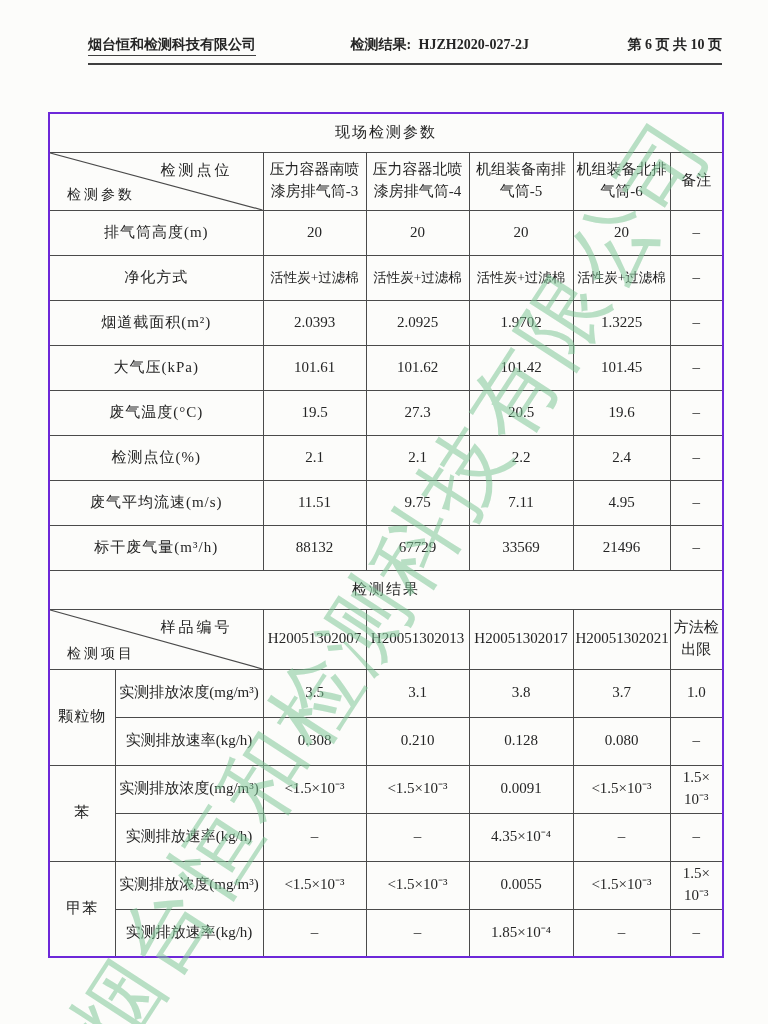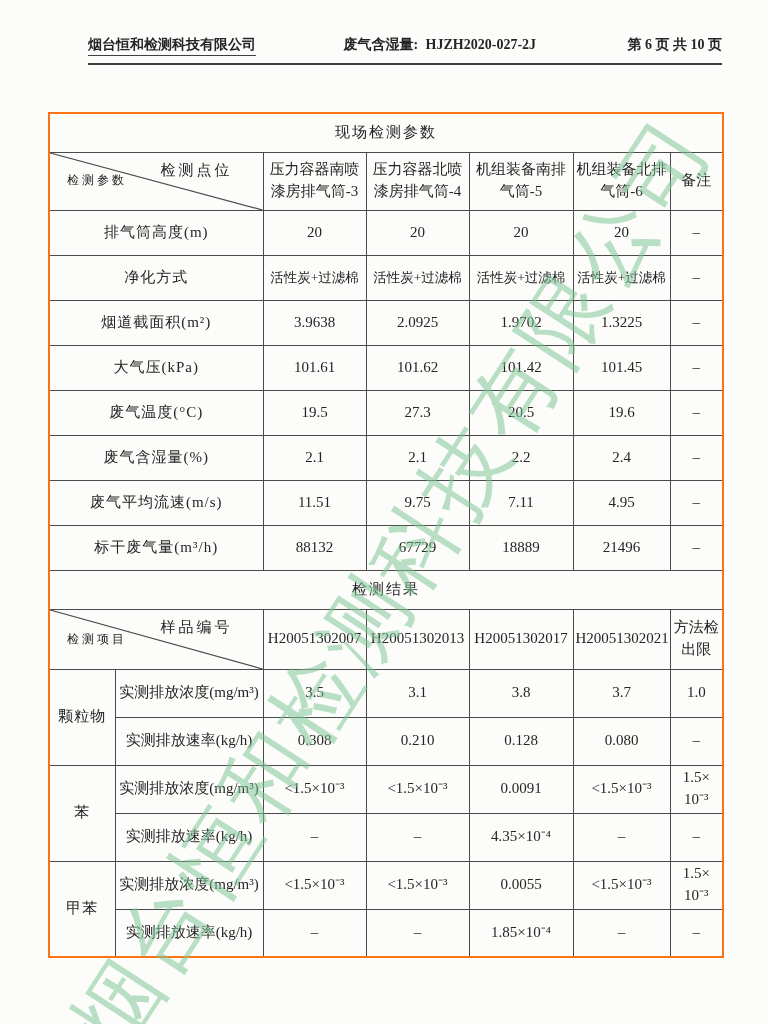--- a/index.html
+++ b/index.html
@@ -23,21 +23,21 @@
   .hdr .report span{margin-right:4px;}
   
   .doc-title{
     position:absolute;left:112px;top:79px;
     font-size:16px;font-weight:bold;letter-spacing:1px;
   }
   
   table.main{
     position:absolute;left:48px;top:112px;width:674px;
     border-collapse:collapse;table-layout:fixed;
-    border:2px solid #f97316;
+    border:2px solid #6d28d9;
   }
   table.main td{
     border:1px solid #4a4a4a;
     text-align:center;vertical-align:middle;
     padding:0 2px;font-size:15px;line-height:1.45;
   }
   tr.h-sec{height:39px;}
   tr.h-head{height:58px;padding-left:47px;}
   tr.h-param{height:45px;}
   tr.h-head2{height:60px;}
@@ -51,41 +51,41 @@
   td.sid{font-size:13.5px;padding:0 1px;}
   td.limh{font-size:14.5px;line-height:1.45;}
   td.limv{font-size:13.5px;line-height:1.5;padding:0 3px;}
   
   td.diag{position:relative;padding:0;}
   td.diag svg{position:absolute;inset:0;width:100%;height:100%;display:block;}
   td.diag .corner-top{
     position:absolute;top:7px;right:30px;font-size:15px;letter-spacing:3px;
   }
   td.diag .corner-bottom{
-    position:absolute;bottom:20px;left:17px;font-size:12px;letter-spacing:3px;
+    position:absolute;bottom:4px;left:17px;font-size:14px;letter-spacing:3px;
   }
   
   .watermark{
     position:absolute;left:392px;top:585px;
     transform:translate(-50%,-50%) rotate(-57deg);
     font-size:86px;letter-spacing:5px;white-space:nowrap;
     color:rgba(128,198,152,0.55);
     pointer-events:none;z-index:5;
     font-weight:normal;
   }
 </style>
 </head>
 <body>
 
 <div class="page">
 
   <div class="hdr">
     <span class="company">烟台恒和检测科技有限公司</span>
     <span class="report">
-      <span>废气含湿量:</span>
+      <span>检测结果:</span>
       <span>HJZH2020-027-2J</span>
     </span>
     <span>第 6 页 共 10 页</span>
   </div>
 
 
   <table class="main">
     <colgroup>
       <col style="width:66px">
         <col style="width:148px">
@@ -127,21 +127,21 @@
     <tr class="h-param">
       <td colspan="2" class="lbl">净化方式</td>
       <td class="val" style="font-size:13.5px">活性炭+过滤棉</td>
       <td class="val" style="font-size:13.5px">活性炭+过滤棉</td>
       <td class="val" style="font-size:13.5px">活性炭+过滤棉</td>
       <td class="val" style="font-size:13.5px">活性炭+过滤棉</td>
       <td class="val">–</td>
     </tr>
     <tr class="h-param">
       <td colspan="2" class="lbl">烟道截面积(m²)</td>
-      <td class="val">3.9638</td>
+      <td class="val">2.0393</td>
       <td class="val">2.0925</td>
       <td class="val">1.9702</td>
       <td class="val">1.3225</td>
       <td class="val">–</td>
     </tr>
     <tr class="h-param">
       <td colspan="2" class="lbl">大气压(kPa)</td>
       <td class="val">101.61</td>
       <td class="val">101.62</td>
       <td class="val">101.42</td>
@@ -150,40 +150,40 @@
     </tr>
     <tr class="h-param">
       <td colspan="2" class="lbl">废气温度(°C)</td>
       <td class="val">19.5</td>
       <td class="val">27.3</td>
       <td class="val">20.5</td>
       <td class="val">19.6</td>
       <td class="val">–</td>
     </tr>
     <tr class="h-param">
-      <td colspan="2" class="lbl">废气含湿量(%)</td>
+      <td colspan="2" class="lbl">检测点位(%)</td>
       <td class="val">2.1</td>
       <td class="val">2.1</td>
       <td class="val">2.2</td>
       <td class="val">2.4</td>
       <td class="val">–</td>
     </tr>
     <tr class="h-param">
       <td colspan="2" class="lbl">废气平均流速(m/s)</td>
       <td class="val">11.51</td>
       <td class="val">9.75</td>
       <td class="val">7.11</td>
       <td class="val">4.95</td>
       <td class="val">–</td>
     </tr>
     <tr class="h-param">
       <td colspan="2" class="lbl">标干废气量(m³/h)</td>
       <td class="val">88132</td>
       <td class="val">67729</td>
-      <td class="val">18889</td>
+      <td class="val">33569</td>
       <td class="val">21496</td>
       <td class="val">–</td>
     </tr>
 
     <tr class="h-sec">
       <td colspan="7" class="section">检测结果</td>
     </tr>
 
     <tr class="h-head2">
       <td colspan="2" class="diag">

